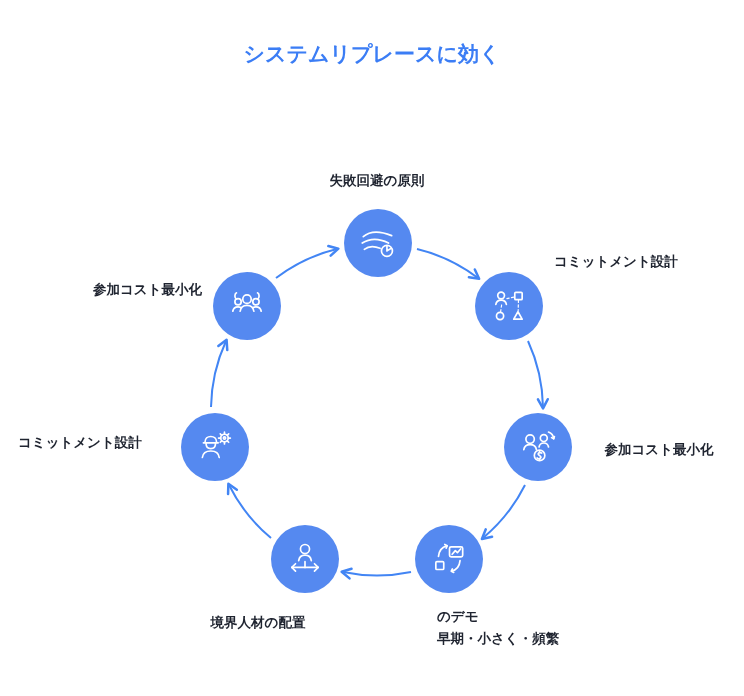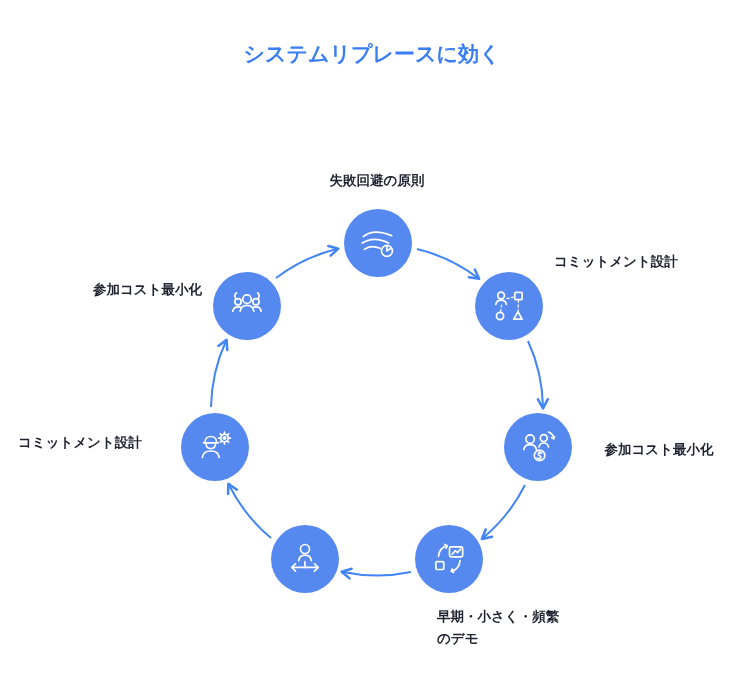--- a/index.html
+++ b/index.html
@@ -156,33 +156,36 @@
       <rect x="19.5" y="7.5" width="12.5" height="9.5" rx="1.5"></rect>
       <path d="M22,14.5 L25,11 L27,13 L30,9.5"></path>
       <rect x="6.5" y="21.5" width="7.5" height="7.5" rx="1"></rect>
       <path d="M9,16.5 C9.5,11 13,7.5 17,6.5"></path>
       <path d="M15,5.2 L17.3,6.4 L16.3,8.6"></path>
       <path d="M29.5,20.5 C29,26 25.5,29.5 21.5,30.5"></path>
       <path d="M23.5,31.8 L21.2,30.6 L22.2,28.4"></path>
     </svg>
   </div>
   <div class="label label-3">
+    <div>のデモ</div>
     <div>早期・小さく・頻繁</div>
-    <div>のデモ</div>
   </div>
 
   <div class="node node-4">
     <svg class="icon" viewBox="0 0 38 38">
       <circle cx="19" cy="9.5" r="4.3"></circle>
       <path d="M13,20.5 C13.5,16.8 16,15.3 19,15.3 C22,15.3 24.5,16.8 25,20.5"></path>
       <path d="M19,21.5 L19,27"></path>
       <path d="M6.5,27 L31.5,27"></path>
       <path d="M10,23.5 L6.5,27 L10,30.5"></path>
       <path d="M28,23.5 L31.5,27 L28,30.5"></path>
     </svg>
+  </div>
+  <div class="label label-4">
+    <div>境界人材の配置</div>
   </div>
 
   <div class="node node-5">
     <svg class="icon" viewBox="0 0 38 38">
       <path d="M9.5,14.5 C9.5,11 12,9 15,9 C18,9 20.5,11 20.5,14.5"></path>
       <path d="M8,15 L22,15"></path>
       <path d="M10.5,15.5 C10.5,18.7 12.4,20.6 15,20.6 C17.6,20.6 19.5,18.7 19.5,15.5"></path>
       <path d="M7,29 C7.5,24.5 11,22.8 15,22.8 C19,22.8 22.5,24.5 23,29"></path>
       <circle cx="28" cy="10.5" r="3.6"></circle>
       <circle cx="28" cy="10.5" r="1.1"></circle>

